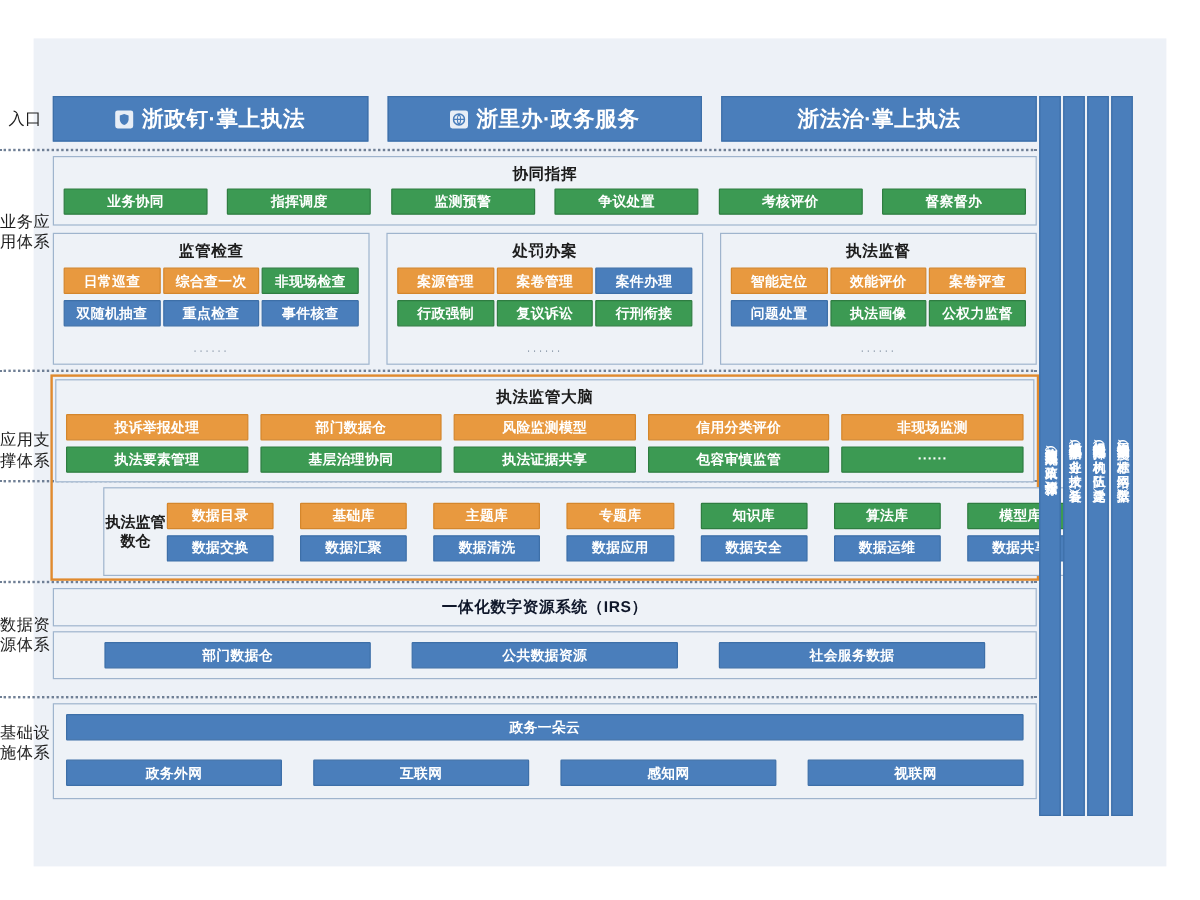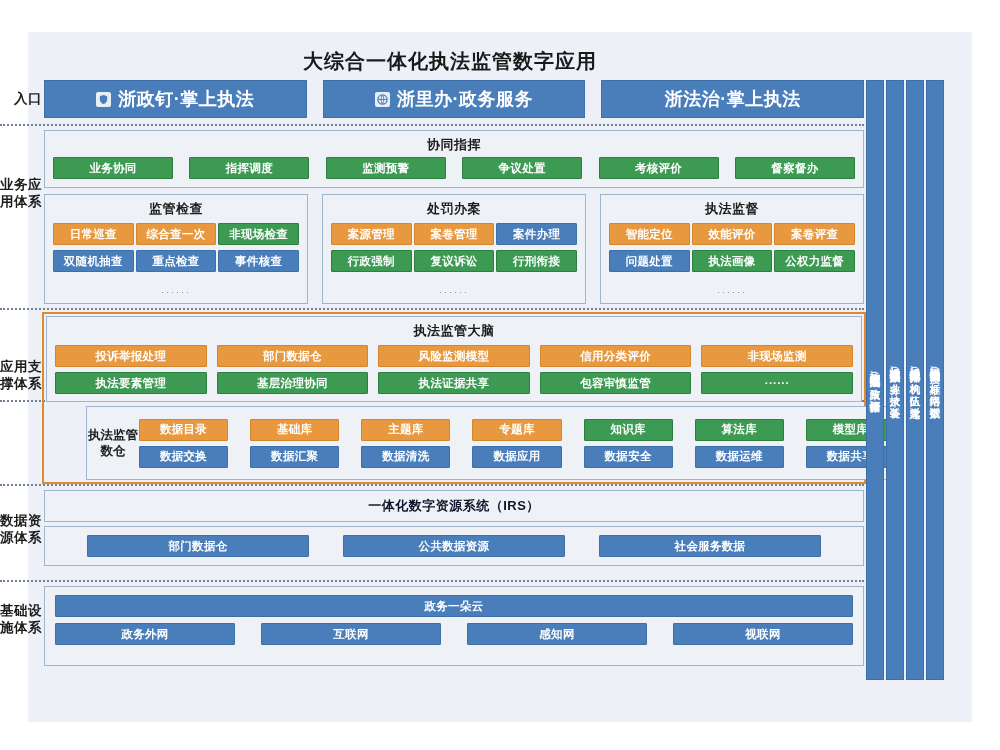--- a/index.html
+++ b/index.html
@@ -49,23 +49,23 @@
   .left-col {
     position: absolute;
     left: 0px;
     top: 0px;
     width: 42px;
     height: 600px;
   }
   .left-label {
     position: absolute;
     width: 42px;
-    text-align: right;
+    text-align: center;
     font-size: 13.5px;
-    font-weight: bold;
+    font-weight: normal;
     color: #1c1c1c;
     line-height: 17px;
     letter-spacing: 0.5px;
   }
   .dotted-sep {
     position: absolute;
     left: 0px;
     width: 864px;
     border-top: 2px dotted #6f7f95;
     height: 0;
@@ -288,37 +288,36 @@
 
   
   .infra {
     position: absolute;
     left: 44px;
     top: 506px;
     width: 820px;
     height: 80px;
   }
   .infra-cloud {
-    margin: 8px 10px 6px 10px;
+    margin: 8px 10px 16px 10px;
   }
   .infra-cloud .chip { height: 22px; }
   .infra-nets {
     display: flex;
     gap: 26px;
     padding: 0 10px 8px 10px;
   }
   .infra-nets .chip { flex: 1 1 0; }
 </style>
 </head>
 <body>
 
 <div id="page">
   <div class="frame"></div>
 
-  <div class="title">大综合一体化执法监管数字应用</div>
 
   <div class="body-area">
 
     <div class="left-col">
       <div class="left-label" style="top:10px;">入口</div>
       <div class="left-label" style="top:96px; width:42px;"><span>业务应用体系</span></div>
       <div class="left-label" style="top:278px;"><span>应用支撑体系</span></div>
       <div class="left-label" style="top:432px;"><span>数据资源体系</span></div>
       <div class="left-label" style="top:522px;"><span>基础设施体系</span></div>
     </div>

